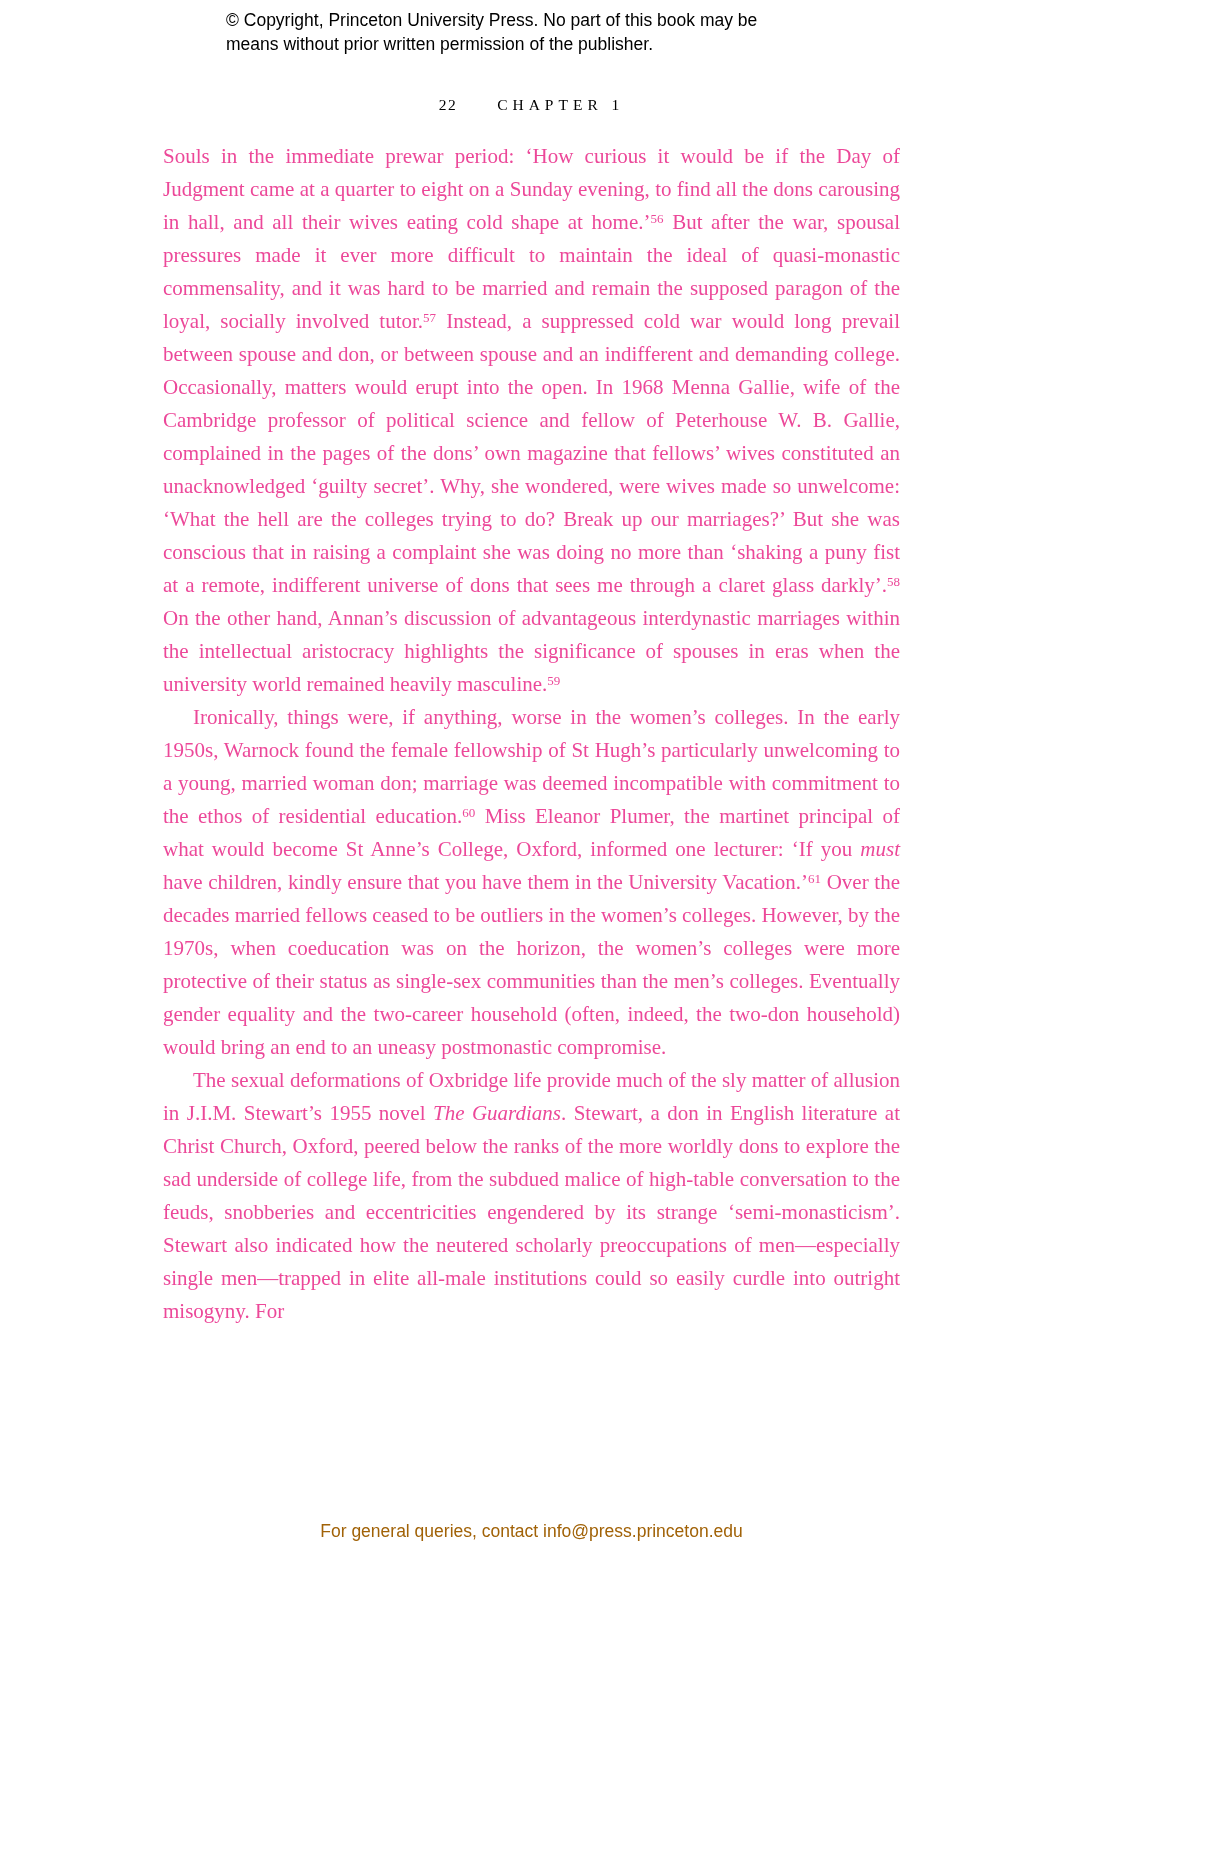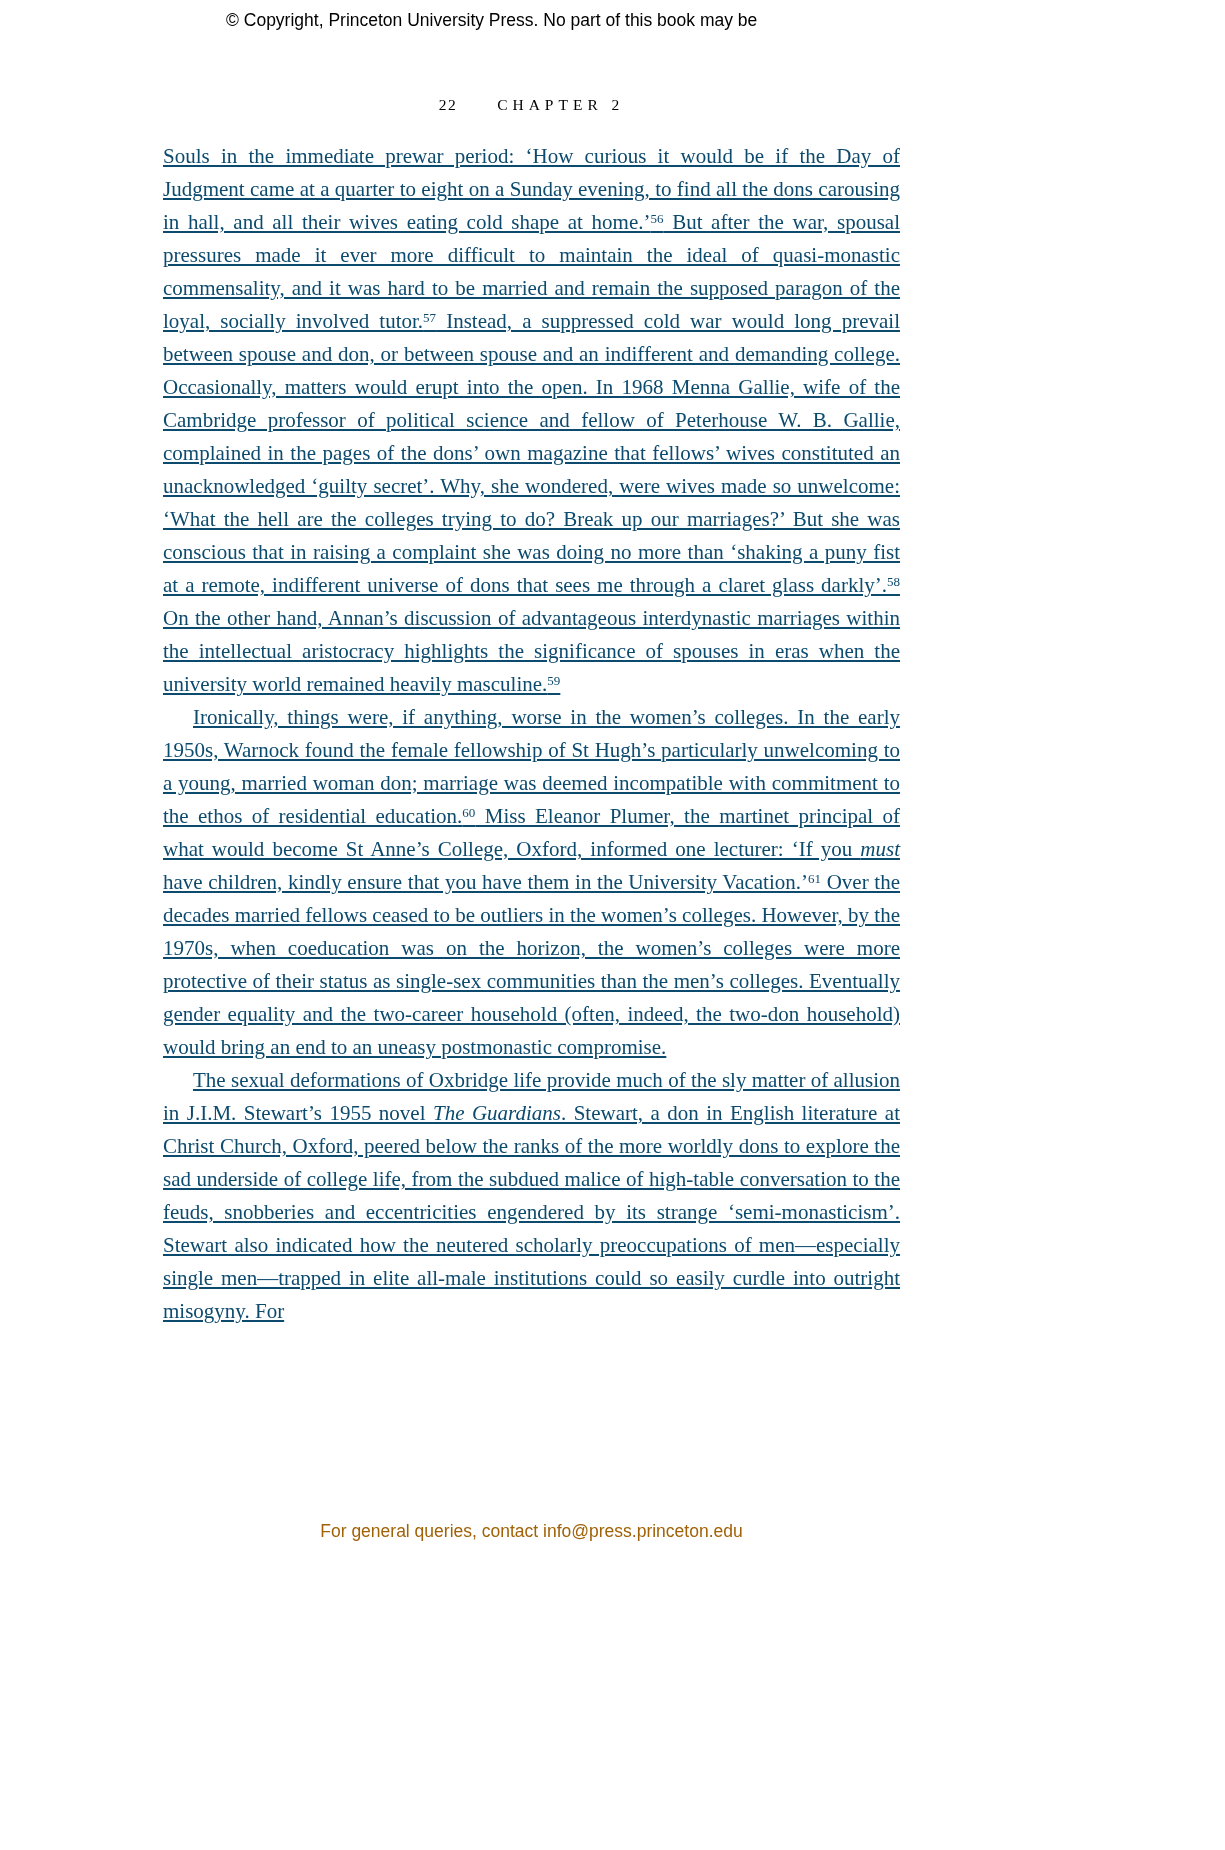--- a/index.html
+++ b/index.html
@@ -44,22 +44,21 @@
   }
   .body-text {
     position: absolute;
     left: 163px;
     top: 140px;
     width: 737px;
     font-family: "Liberation Serif", serif;
     font-size: 21px;
     line-height: 33px;
     text-align: justify;
-    color: #0c4a6e;
-    text-decoration: underline;
+    color: #ec4899;
   }
   .para { margin: 0; }
   .para.indent { text-indent: 30px; }
   sup.fn {
     font-size: 0.62em;
     line-height: 0;
     vertical-align: baseline;
     position: relative;
     top: -0.45em;
   }
@@ -75,24 +74,25 @@
     color: #a16207;
   }
 </style>
 </head>
 <body>
 
 <div class="page">
 
   <div class="copyright">
     <div>© Copyright, Princeton University Press. No part of this book may be</div>
+    <div>means without prior written permission of the publisher.</div>
   </div>
 
   <div class="running-head">
-    <span class="pagenum">22</span><span class="chapter">CHAPTER 2</span>
+    <span class="pagenum">22</span><span class="chapter">CHAPTER 1</span>
   </div>
 
   <div class="body-text">
       <p class="para">Souls in the immediate prewar period: ‘How curious it would be if the Day of Judgment came at a quarter to eight on a Sunday evening, to find all the dons carousing in hall, and all their wives eating cold shape at home.’<sup class="fn">56</sup> But after the war, spousal pressures made it ever more difficult to maintain the ideal of quasi-monastic commensality, and it was hard to be married and remain the supposed paragon of the loyal, socially involved tutor.<sup class="fn">57</sup> Instead, a suppressed cold war would long prevail between spouse and don, or between spouse and an indifferent and demanding college. Occasionally, matters would erupt into the open. In 1968 Menna Gallie, wife of the Cambridge professor of political science and fellow of Peterhouse W. B. Gallie, complained in the pages of the dons’ own magazine that fellows’ wives constituted an unacknowledged ‘guilty secret’. Why, she wondered, were wives made so unwelcome: ‘What the hell are the colleges trying to do? Break up our marriages?’ But she was conscious that in raising a complaint she was doing no more than ‘shaking a puny fist at a remote, indifferent universe of dons that sees me through a claret glass darkly’.<sup class="fn">58</sup> On the other hand, Annan’s discussion of advantageous interdynastic marriages within the intellectual aristocracy highlights the significance of spouses in eras when the university world remained heavily masculine.<sup class="fn">59</sup></p>
       <p class="para indent">Ironically, things were, if anything, worse in the women’s colleges. In the early 1950s, Warnock found the female fellowship of St Hugh’s particularly unwelcoming to a young, married woman don; marriage was deemed incompatible with commitment to the ethos of residential education.<sup class="fn">60</sup> Miss Eleanor Plumer, the martinet principal of what would become St Anne’s College, Oxford, informed one lecturer: ‘If you <em>must</em> have children, kindly ensure that you have them in the University Vacation.’<sup class="fn">61</sup> Over the decades married fellows ceased to be outliers in the women’s colleges. However, by the 1970s, when coeducation was on the horizon, the women’s colleges were more protective of their status as single-sex communities than the men’s colleges. Eventually gender equality and the two-career household (often, indeed, the two-don household) would bring an end to an uneasy postmonastic compromise.</p>
       <p class="para indent">The sexual deformations of Oxbridge life provide much of the sly matter of allusion in J.I.M. Stewart’s 1955 novel <em>The Guardians</em>. Stewart, a don in English literature at Christ Church, Oxford, peered below the ranks of the more worldly dons to explore the sad underside of college life, from the subdued malice of high-table conversation to the feuds, snobberies and eccentricities engendered by its strange ‘semi-monasticism’. Stewart also indicated how the neutered scholarly preoccupations of men—especially single men—trapped in elite all-male institutions could so easily curdle into outright misogyny. For</p>
     </div>
 
   <div class="footer">
     <span>For general queries, contact info@press.princeton.edu</span>

